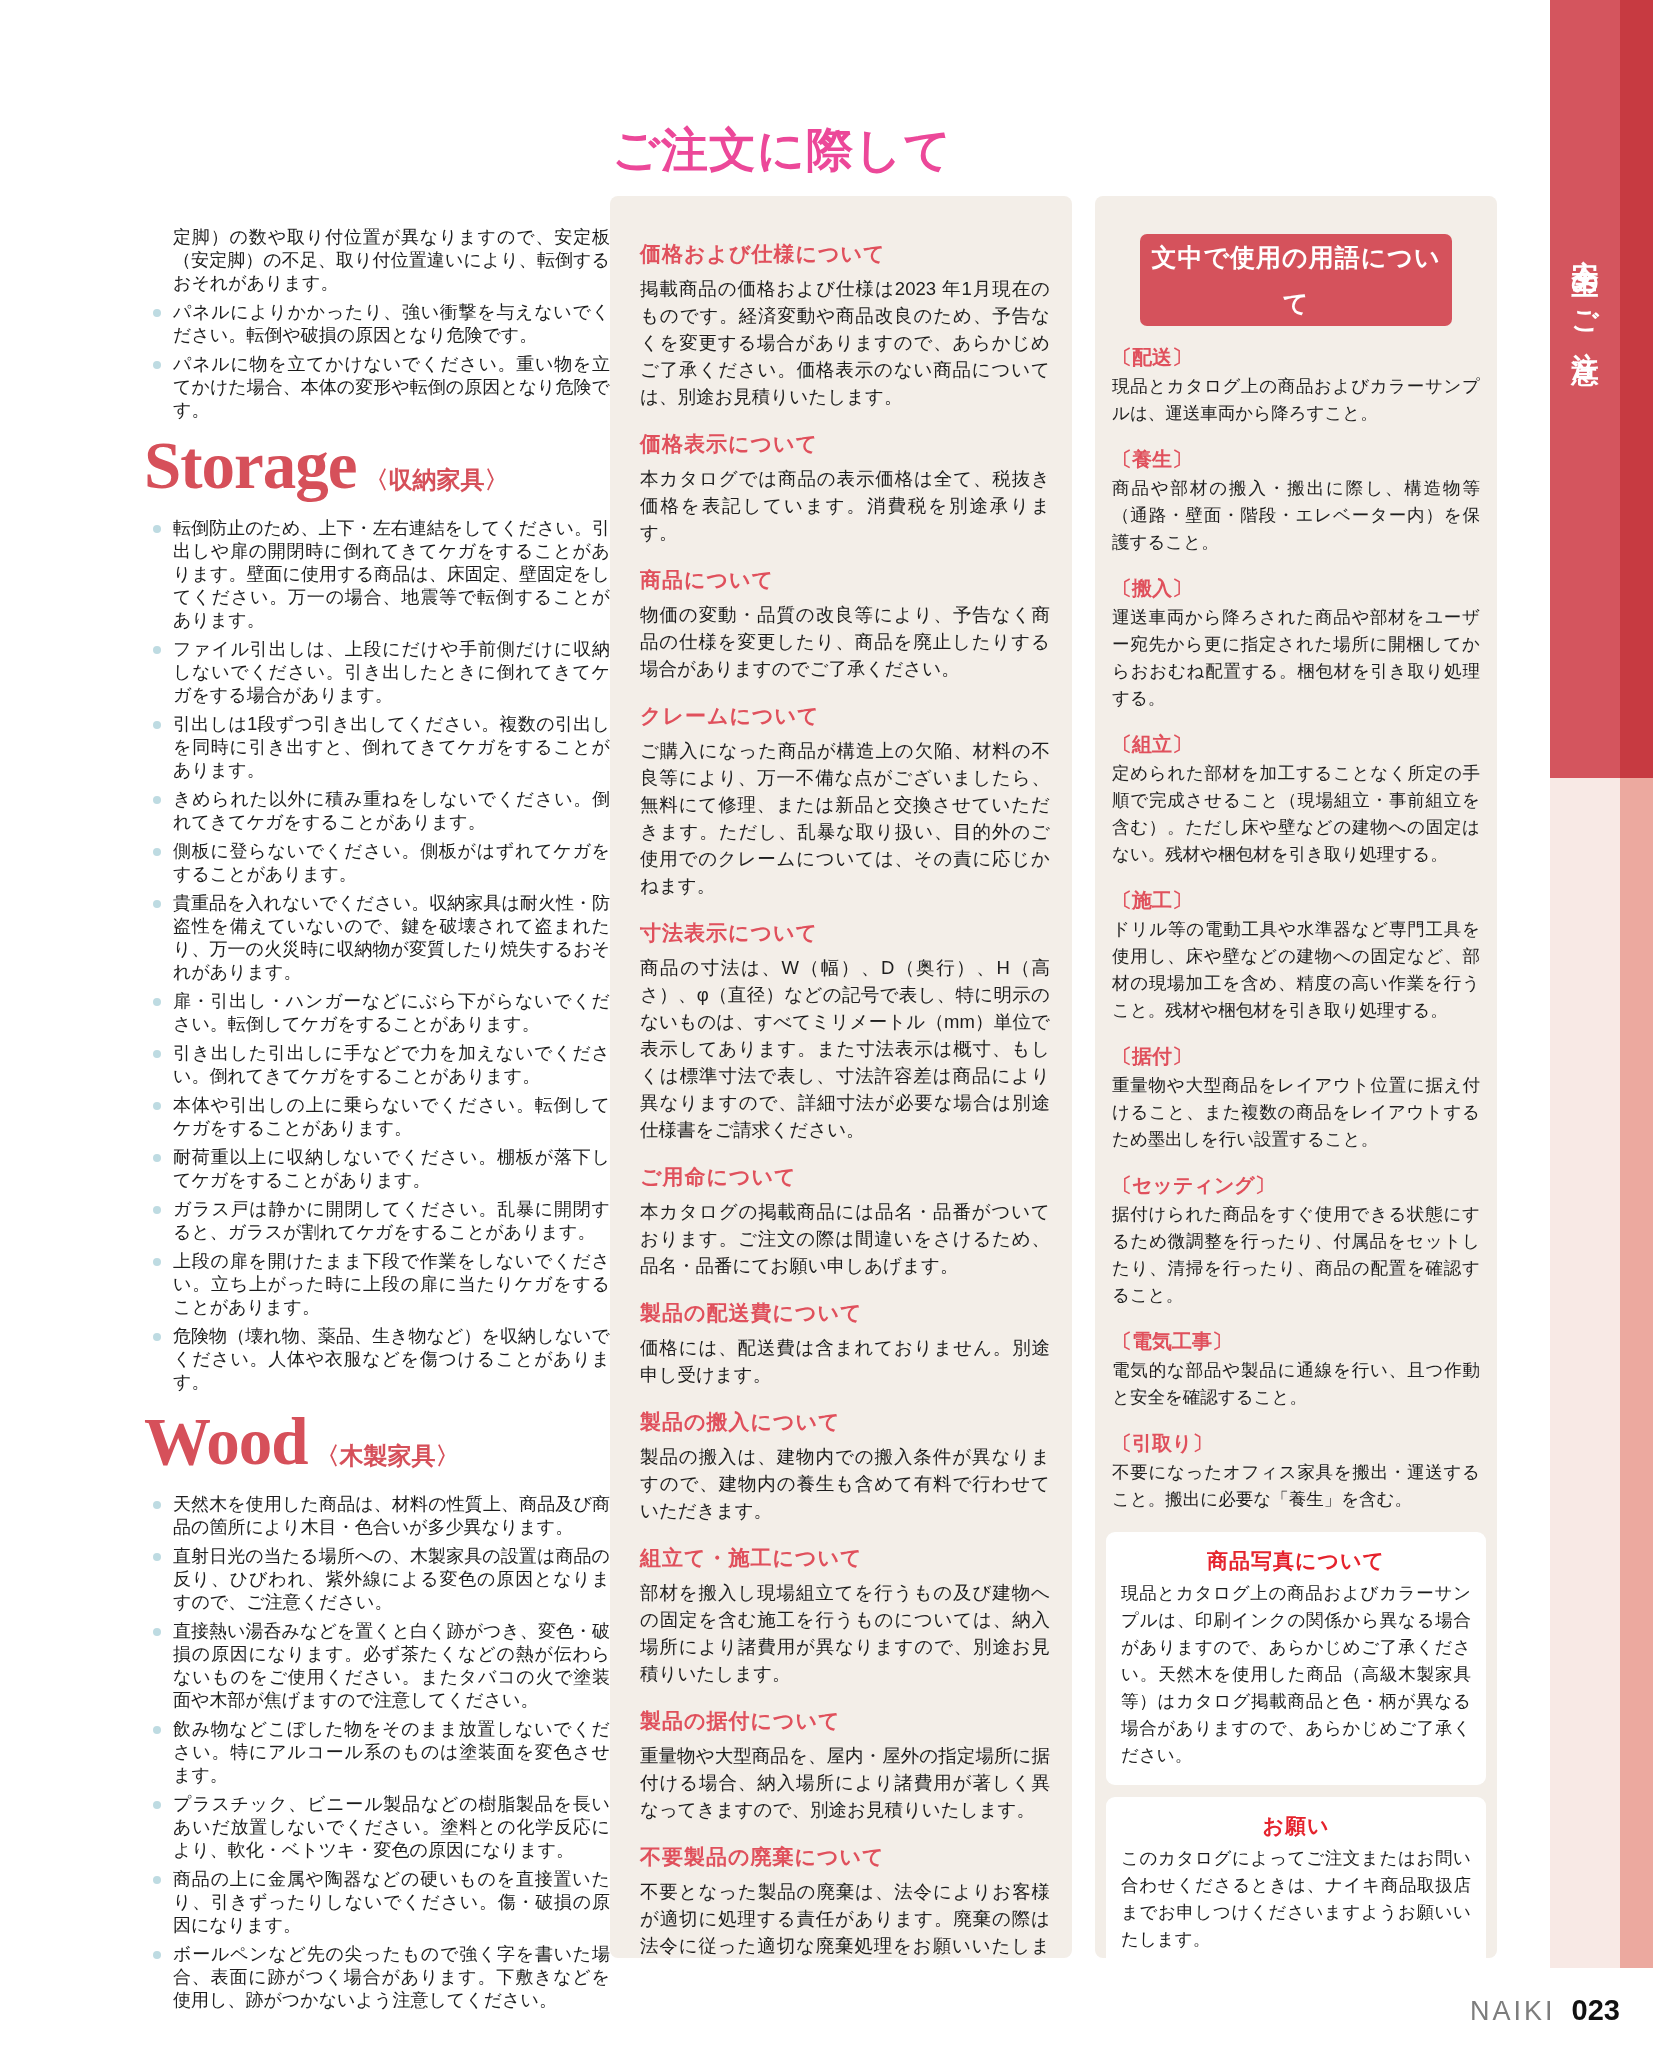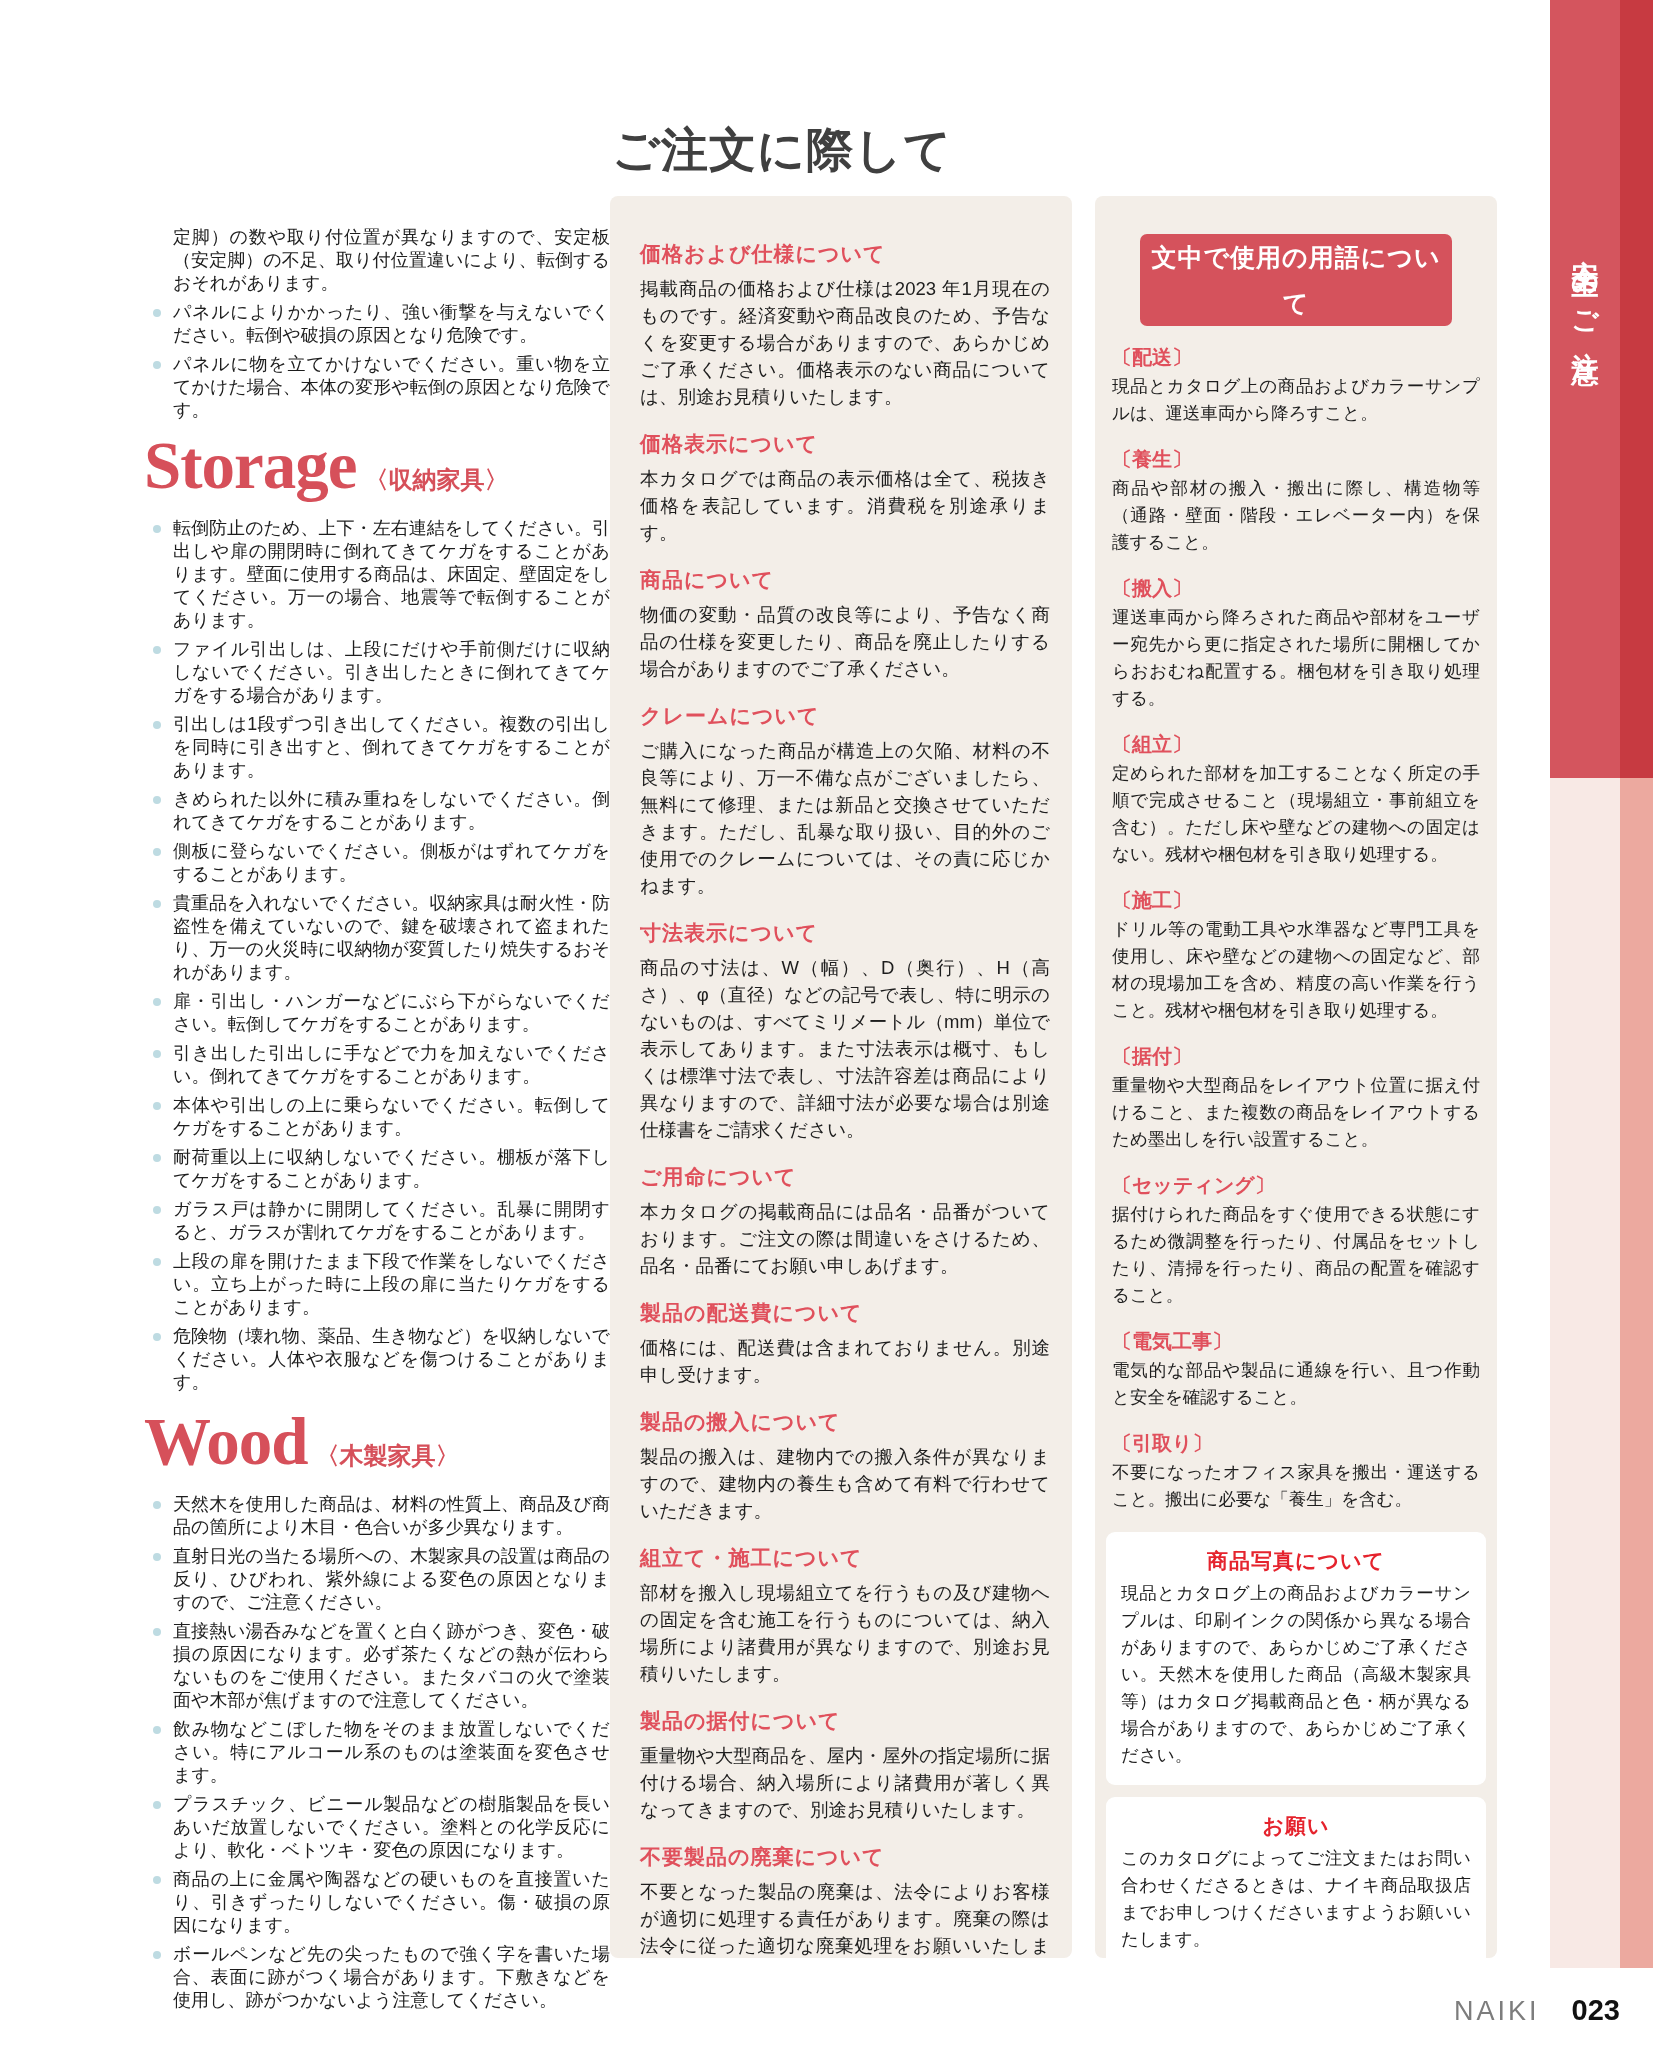--- a/index.html
+++ b/index.html
@@ -3,21 +3,21 @@
 <meta charset="utf-8">
 <style>
   html,body{margin:0;padding:0;}
   body{
     position:relative;width:1653px;height:2047px;background:#ffffff;
     font-family:"Liberation Sans","DejaVu Sans",sans-serif;color:#1d1d1d;
     overflow:hidden;
   }
   .page-title{
     position:absolute;left:612px;top:88px;
-    font-size:47px;font-weight:bold;letter-spacing:1px;color:#404040;
+    font-size:47px;font-weight:bold;letter-spacing:1px;color:#ec4899;
   }
   
   .col-left{position:absolute;left:150px;top:226px;width:460px;}
   .body{font-size:18px;line-height:23px;text-align:justify;margin:0 0 6px 0;}
   .bullet{position:relative;padding-left:23px;}
   .bullet .dot{
     position:absolute;left:3px;top:8px;width:8px;height:8px;border-radius:50%;
     background:#bedbe2;
   }
   .nodot{padding-left:23px;}
@@ -67,21 +67,21 @@
   .strip-edge-pale{left:1620px;top:778px;width:33px;height:1190px;background:#eca99f;}
   .side-label{
     position:absolute;left:1550px;top:140px;width:70px;height:300px;
     display:flex;align-items:center;justify-content:center;
     writing-mode:vertical-rl;color:#ffffff;font-size:27px;font-weight:bold;
     letter-spacing:6px;
   }
   
   .footer{position:absolute;left:1380px;top:1994px;width:240px;text-align:right;white-space:nowrap;}
   .footer .brand-name{color:#7d7d7d;font-size:27px;letter-spacing:3px;}
-  .footer .page-num{color:#111;font-size:29px;font-weight:bold;margin-left:32px;}
+  .footer .page-num{color:#111;font-size:29px;font-weight:bold;margin-left:16px;}
 </style>
 </head>
 <body>
 
 <h1 class="page-title">ご注文に際して</h1>
 
 <div class="col-left">
   <p class="body nodot">定脚）の数や取り付位置が異なりますので、安定板（安定脚）の不足、取り付位置違いにより、転倒するおそれがあります。</p>
 
   <div>

